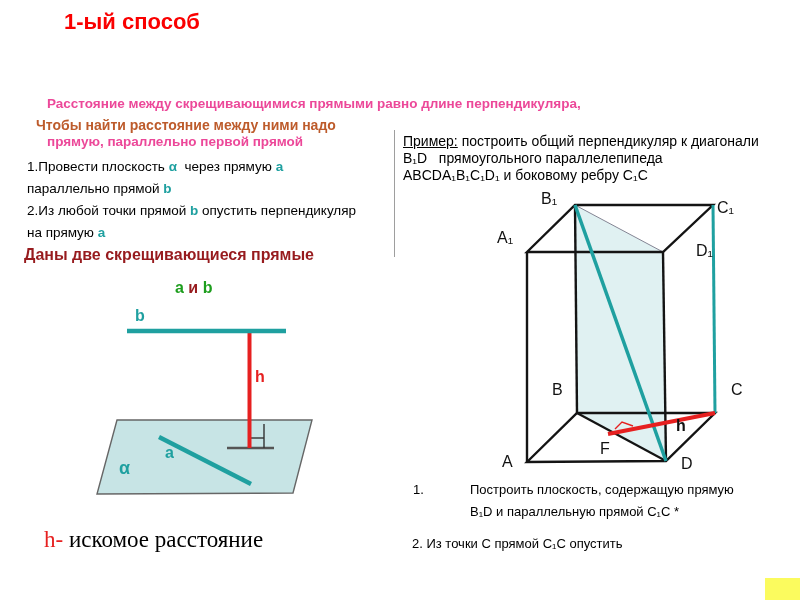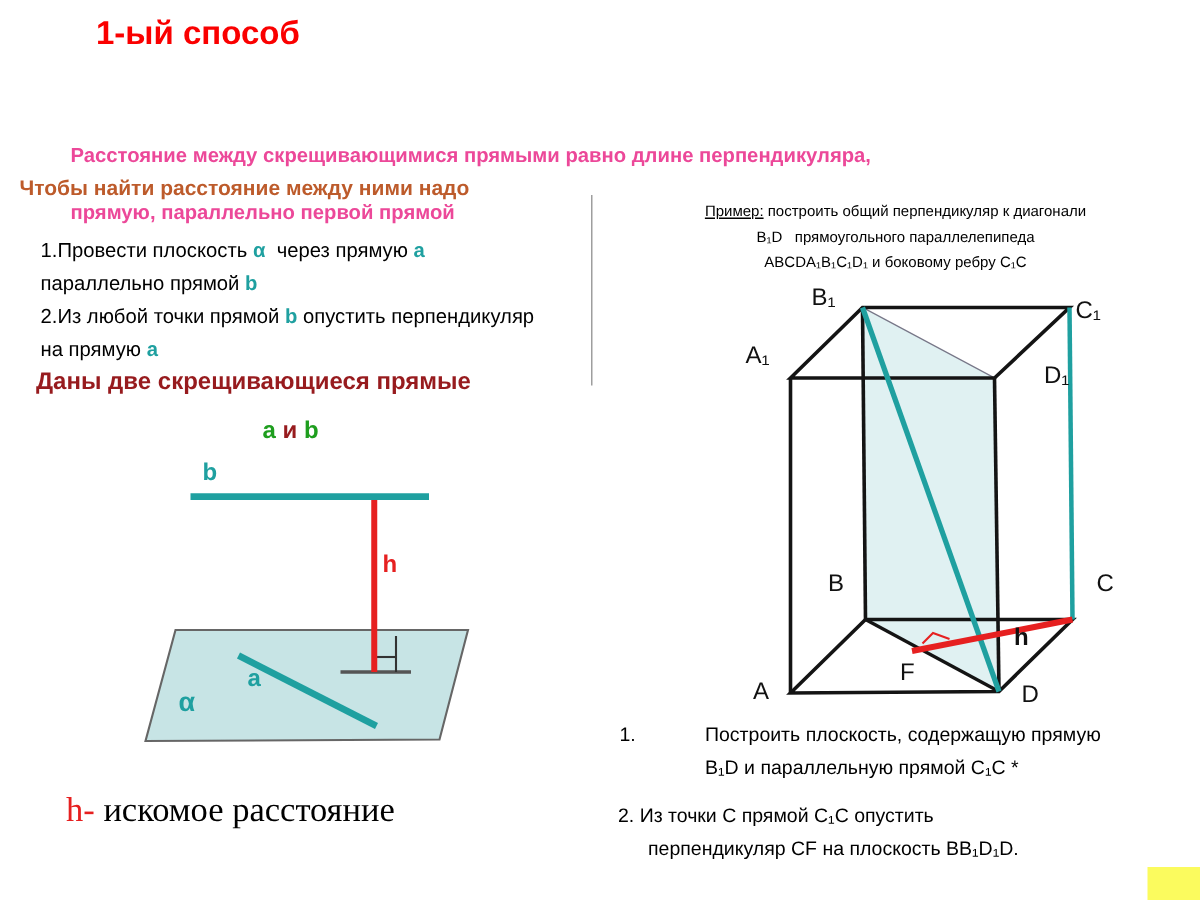--- a/index.html
+++ b/index.html
@@ -11,21 +11,21 @@
   
   .crop-artifact{position:absolute;top:0;left:72px;width:300px;height:5px;overflow:hidden;}
   .crop-artifact span{display:block;margin-top:-21px;font-size:22px;font-weight:bold;color:#fa0000;}
   
   .title{top:9px;left:64px;font-size:22px;font-weight:bold;color:#fa0000;}
   
   .def-line{font-size:13.5px;font-weight:bold;color:#ec4899;}
   .def1{top:96px;left:47px;}
   .def2{top:115px;left:47px;}
   .def3{top:134px;left:47px;}
-  .def-overlay{top:117px;left:13px;font-size:14px;font-weight:bold;color:#bd5b2b;}
+  .def-overlay{top:117px;left:36px;font-size:14px;font-weight:bold;color:#bd5b2b;}
   
   .lstep{font-size:13.5px;color:#000;line-height:22px;white-space:pre-wrap;width:385px;}
   .lstep1{top:156px;left:27px;}
   .lstep2{top:200px;left:27px;}
   .accent{color:#1fa0a0;font-weight:bold;}
   
   .given-head{top:246px;left:24px;font-size:16px;font-weight:bold;color:#971b1e;}
   .given-ab{top:279px;left:175px;font-size:16px;font-weight:bold;}
   .green{color:#1e9e1e;}
   .darkred{color:#971b1e;}
@@ -33,21 +33,21 @@
   .lbl{position:absolute;font-size:16px;}
   .teal{color:#1fa0a0;font-weight:bold;}
   .redlbl{color:#e62020;font-weight:bold;}
   .alpha-lbl{font-size:18px;font-weight:bold;}
   
   .result{top:527px;left:44px;font-family:"Liberation Serif","DejaVu Serif",serif;font-size:23px;}
   .result .h{color:#e62020;}
   
   .divider{position:absolute;left:394px;top:130px;width:1px;height:127px;background:#9e9e9e;}
   
-  .example{position:absolute;left:403px;top:133px;width:388px;text-align:center;font-size:10px;color:#000;}
+  .example{position:absolute;left:403px;top:133px;width:388px;font-size:14px;color:#000;}
   .example div{line-height:17px;white-space:pre-wrap;}
   .example .u{text-decoration:underline;}
   
   .cub{position:absolute;font-size:16px;color:#111;}
   
   .rstep{position:absolute;font-size:13px;color:#000;white-space:pre;}
   
   .yellow{position:absolute;left:765px;top:578px;width:35px;height:22px;background:#fbfb5e;}
   svg{position:absolute;left:0;top:0;pointer-events:none;}
 </style>
@@ -122,17 +122,16 @@
   <div class="cub" style="left:541px;top:190px;">B₁</div>
   <div class="cub" style="left:717px;top:199px;">C₁</div>
   <div class="cub" style="left:696px;top:242px;">D₁</div>
   <div class="cub" style="left:600px;top:440px;">F</div>
   <div class="cub redlbl" style="left:676px;top:417px;">h</div>
 
   <div class="rstep" style="left:413px;top:482px;">1.</div>
   <div class="rstep" style="left:470px;top:482px;text-align:right;">Построить плоскость, содержащую прямую</div>
   <div class="rstep" style="left:470px;top:504px;">B₁D и параллельную прямой C₁C *</div>
   <div class="rstep" style="left:412px;top:536px;">2. Из точки C прямой C₁C опустить</div>
-  <div class="rstep" style="left:432px;top:558px;">перпендикуляр CF на плоскость BB₁D₁D.</div>
 
   <div class="yellow"></div>
 
 </div>
 
 </body></html>

